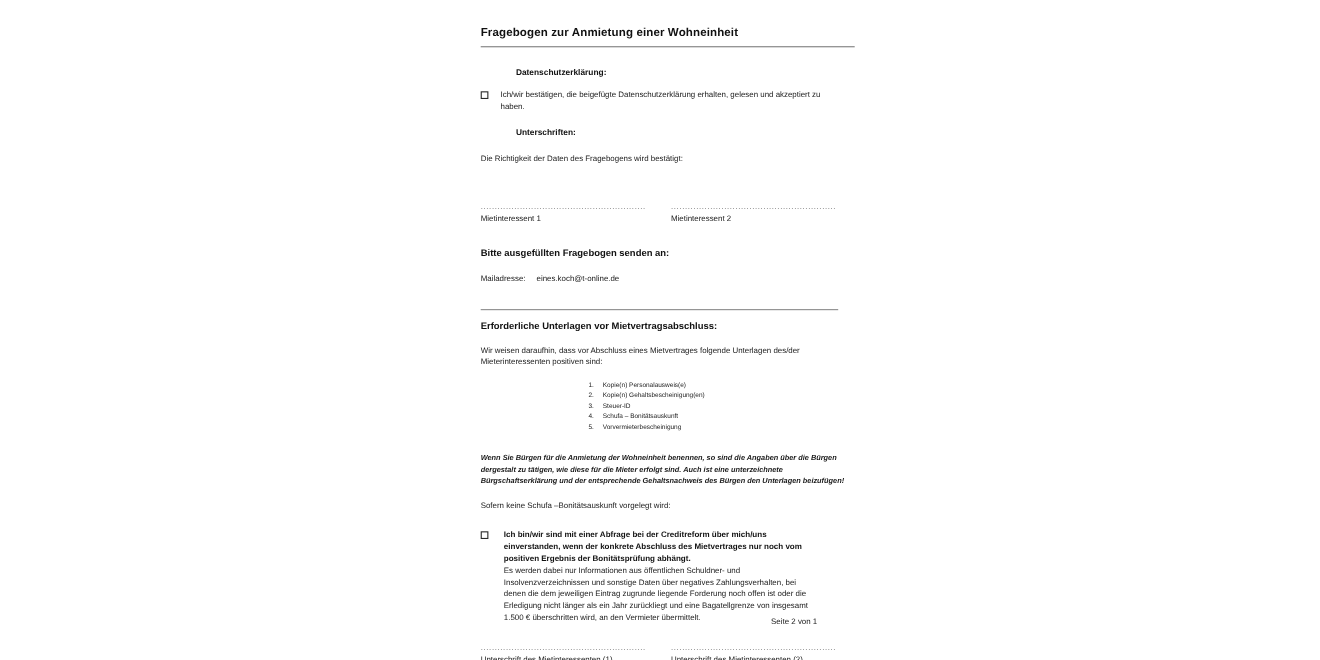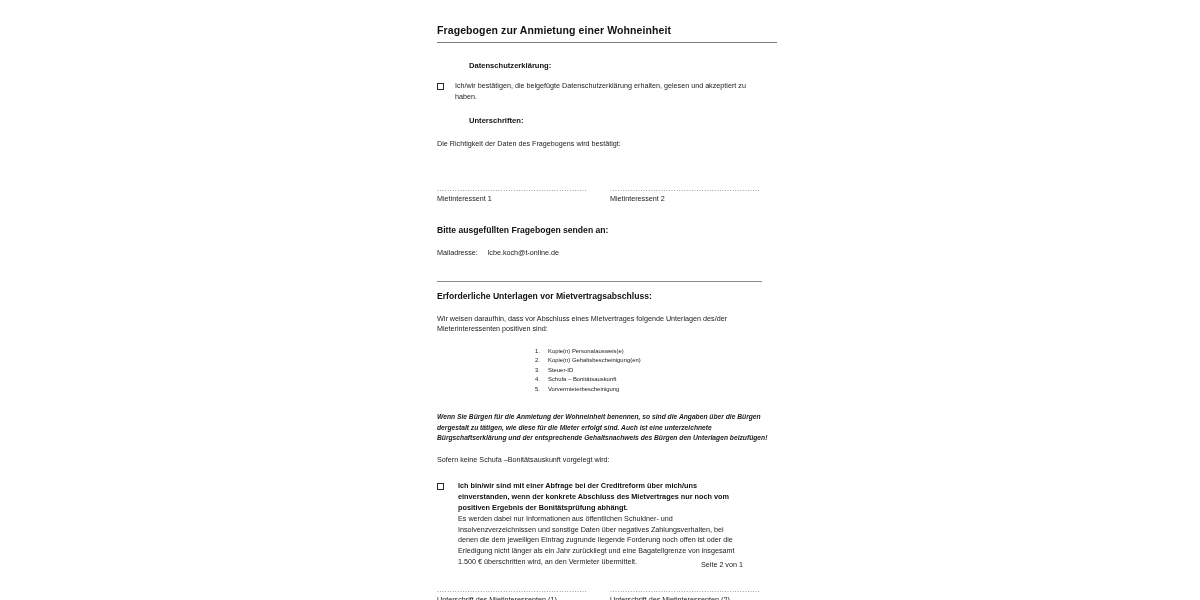--- a/index.html
+++ b/index.html
@@ -243,21 +243,21 @@
     </div>
 
     <div class="sp-20"></div>
 
     <div class="h-section">Bitte ausgefüllten Fragebogen senden an:</div>
 
     <div class="sp-12"></div>
 
     <div class="mail-row">
       <span class="mail-label">Mailadresse:</span>
-      <span class="mail-value">lcbe.koch@t-online.de</span>
+      <span class="mail-value">eines.koch@t-online.de</span>
     </div>
 
     <div class="sp-22"></div>
 
     <div class="sec-rule"></div>
 
     <div class="sp-8"></div>
 
     <div class="h-section">Erforderliche Unterlagen vor Mietvertragsabschluss:</div>
 

